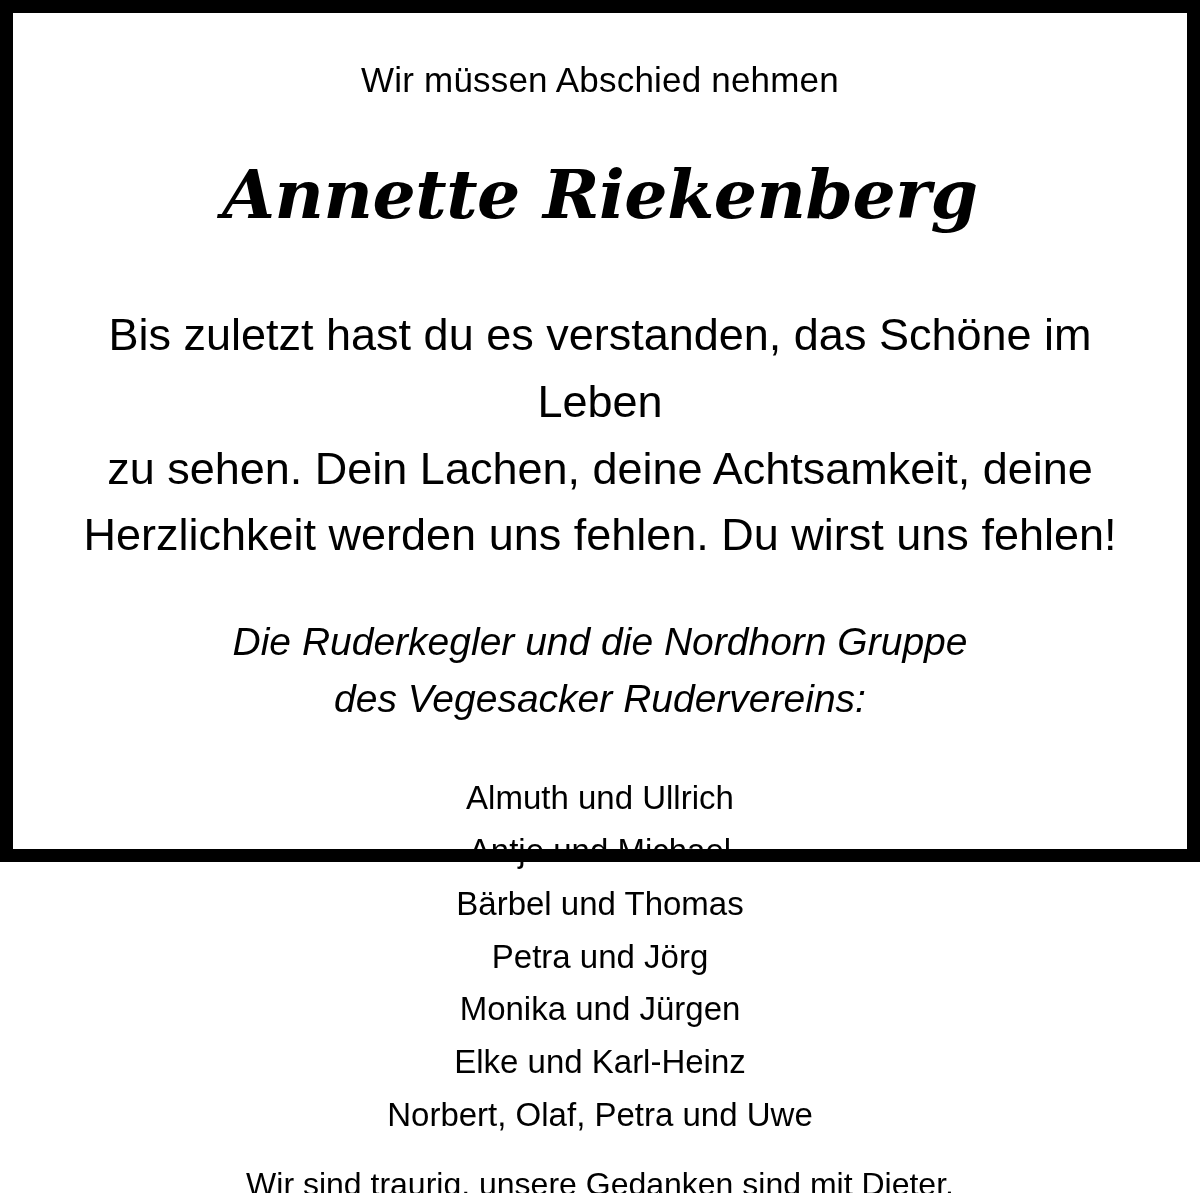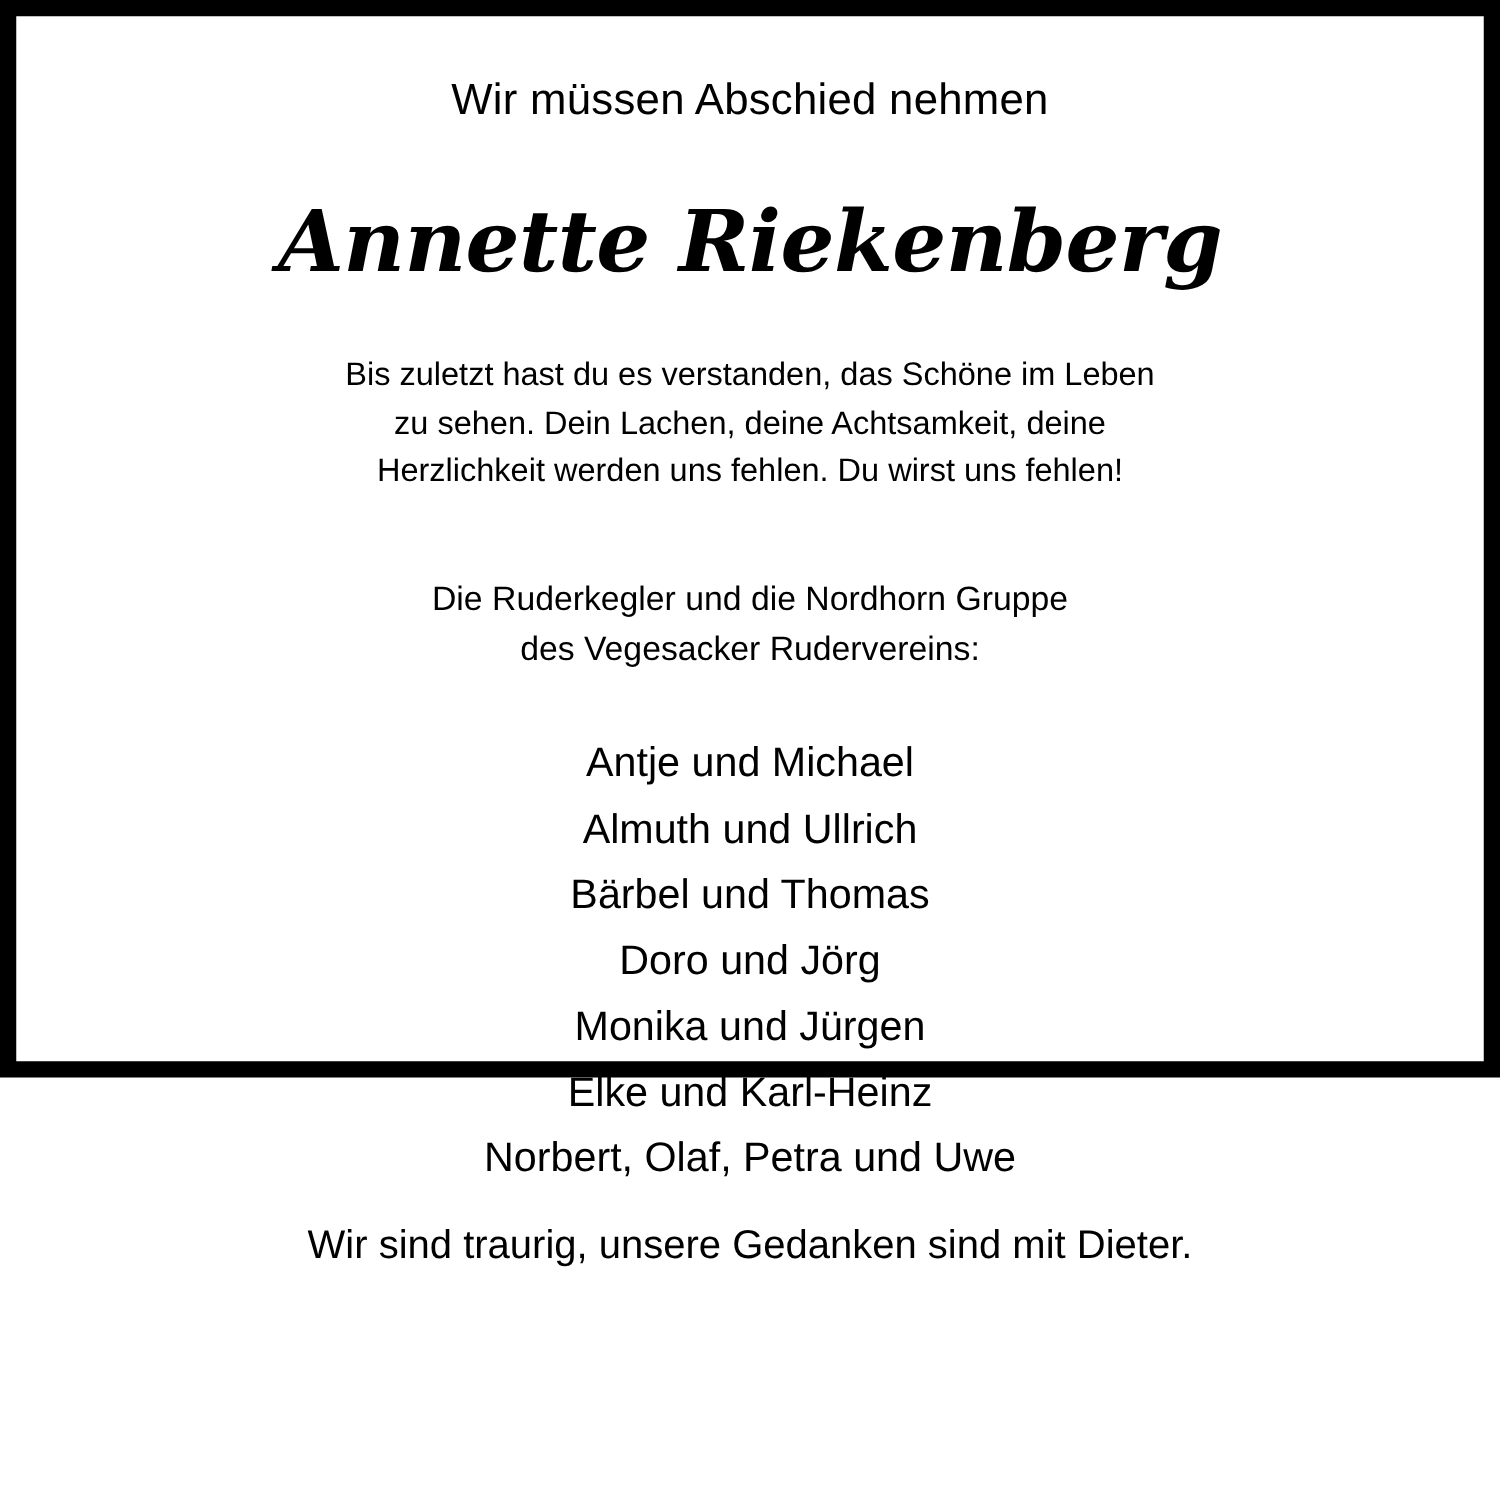--- a/index.html
+++ b/index.html
@@ -35,30 +35,31 @@
     font-family: "DejaVu Serif", "Liberation Serif", serif;
     font-style: italic;
     font-weight: 700;
     font-size: 68px;
     line-height: 1.05;
     margin-top: 58px;
     letter-spacing: -0.5px;
     white-space: nowrap;
   }
   .tribute {
-    font-size: 26px;
+    font-size: 45px;
     line-height: 1.48;
-    margin-top: 50px;
+    margin-top: 72px;
     max-width: 1040px;
   }
   .group {
-    font-size: 27px;
+    font-size: 39px;
     line-height: 1.48;
-    margin-top: 64px;
+    margin-top: 44px;
     max-width: 1000px;
+    font-style: italic;
   }
   .names {
     margin-top: 44px;
     font-size: 33px;
     line-height: 1.6;
   }
   .names .names-line {
     display: block;
   }
   .closing {
@@ -81,24 +82,24 @@
     <span>zu sehen. Dein Lachen, deine Achtsamkeit, deine</span><br>
     <span>Herzlichkeit werden uns fehlen. Du wirst uns fehlen!</span>
   </div>
 
   <div class="group">
     <span>Die Ruderkegler und die Nordhorn Gruppe</span><br>
     <span>des Vegesacker Rudervereins:</span>
   </div>
 
   <div class="names">
+    <span class="names-line">Almuth und Ullrich</span>
     <span class="names-line">Antje und Michael</span>
-    <span class="names-line">Almuth und Ullrich</span>
     <span class="names-line">Bärbel und Thomas</span>
-    <span class="names-line">Doro und Jörg</span>
+    <span class="names-line">Petra und Jörg</span>
     <span class="names-line">Monika und Jürgen</span>
     <span class="names-line">Elke und Karl-Heinz</span>
     <span class="names-line">Norbert, Olaf, Petra und Uwe</span>
   </div>
 
   <div class="closing">Wir sind traurig, unsere Gedanken sind mit Dieter.</div>
 
 </div>
 
 </body></html>

